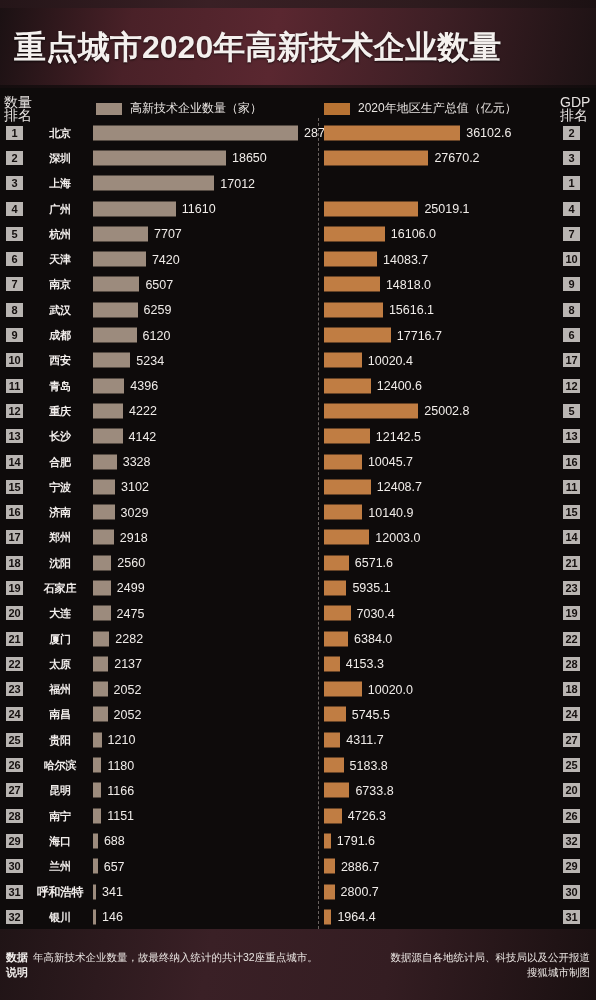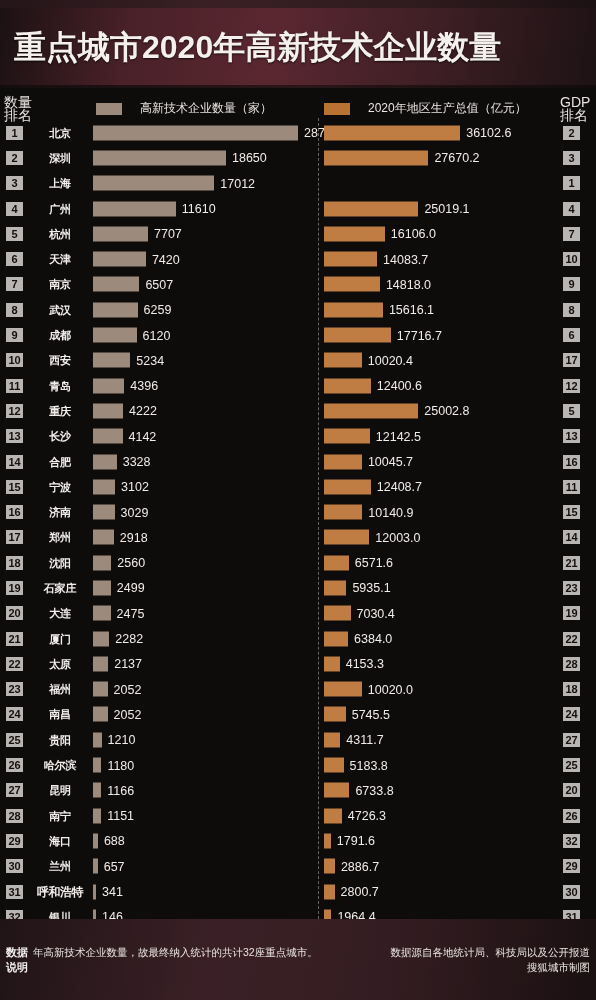--- a/index.html
+++ b/index.html
@@ -83,21 +83,20 @@
     width: 26px;
     height: 12px;
     margin-right: 8px;
     display: inline-block;
   }
   .legend .swatch.qty { background: #9c8b7d; }
   .legend .swatch.gdp { background: #b87333; }
   .legend .lbl {
     font-size: 12px;
     color: #e9e5e2;
-    margin-left: 10px;
   }
 
   
   .divider {
     position: absolute;
     left: 318px;
     top: 30px;
     bottom: 4px;
     width: 0;
     border-left: 1px dashed #6a6360;
@@ -203,21 +202,21 @@
     text-align: center;
     padding: 0 1px;
     box-sizing: border-box;
   }
 
   
   .footer {
     position: absolute;
     left: 0; bottom: 0;
     width: 596px;
-    height: 81px;
+    height: 71px;
     background: linear-gradient(100deg, #201416 0%, #3a2026 35%, #341d22 65%, #1a1011 100%);
     box-sizing: border-box;
     display: flex;
     align-items: center;
     padding: 0 6px;
   }
   .footer-key {
     font-size: 11px;
     font-weight: bold;
     color: #f3efed;

